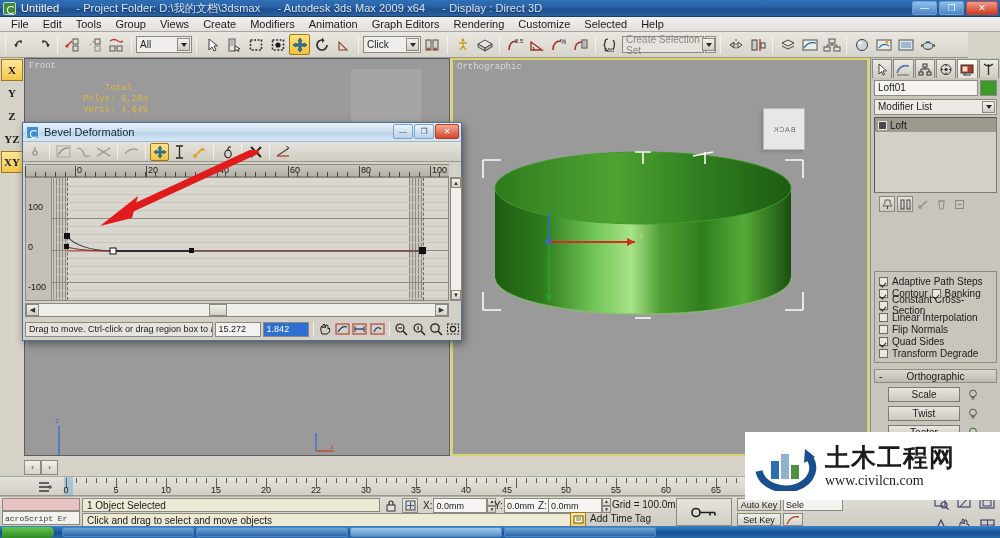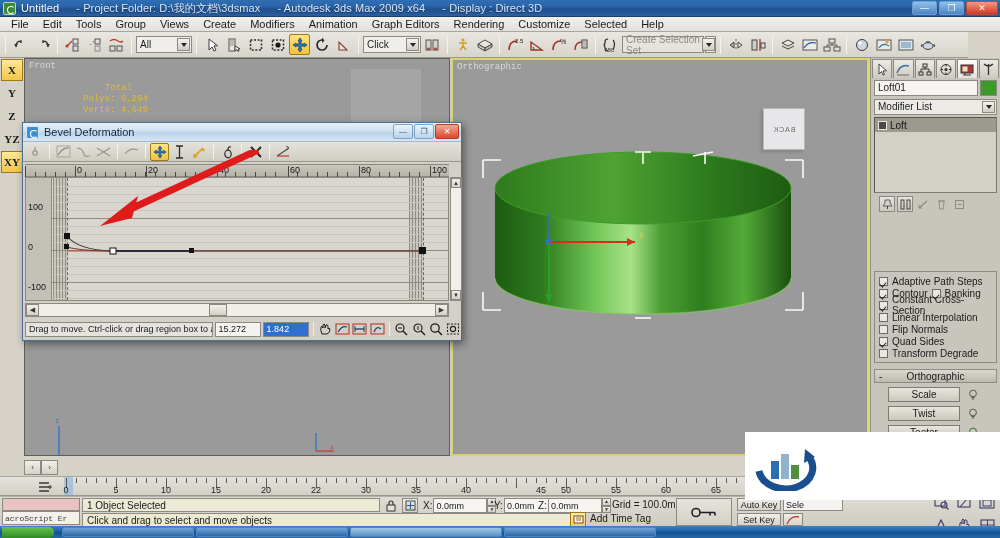--- a/index.html
+++ b/index.html
@@ -1243,21 +1243,21 @@
         <div class="tick" style="left:370px;height:5px"></div>
       <div class="tick" style="left:380px;height:5px"></div>
         <div class="tick" style="left:390px;height:5px"></div>
       <div class="tick" style="left:400px;height:10px"></div>
       <div class="ticklabel" style="left:400px">40</div>
       <div class="tick" style="left:410px;height:5px"></div>
         <div class="tick" style="left:420px;height:5px"></div>
       <div class="tick" style="left:430px;height:5px"></div>
         <div class="tick" style="left:440px;height:5px"></div>
       <div class="tick" style="left:450px;height:10px"></div>
-      <div class="ticklabel" style="left:475px">45</div>
+      <div class="ticklabel" style="left:441px">45</div>
       <div class="tick" style="left:460px;height:5px"></div>
         <div class="tick" style="left:470px;height:5px"></div>
       <div class="tick" style="left:480px;height:5px"></div>
         <div class="tick" style="left:490px;height:5px"></div>
       <div class="tick" style="left:500px;height:10px"></div>
       <div class="ticklabel" style="left:500px">50</div>
       <div class="tick" style="left:510px;height:5px"></div>
         <div class="tick" style="left:520px;height:5px"></div>
       <div class="tick" style="left:530px;height:5px"></div>
         <div class="tick" style="left:540px;height:5px"></div>
@@ -1420,20 +1420,24 @@
   </div>
 
   <div class="watermark">
     <svg class="wm-logo" viewBox="0 0 62 50">
       <path d="M4 30 A27 21 0 1 0 52 14" fill="none" stroke="#1a4f8f" stroke-width="7"></path>
       <path d="M50 8 l10 8 -11 6 z" fill="#1a4f8f"></path>
       <rect x="16" y="20" width="8" height="18" fill="#2a6fb5"></rect>
       <rect x="26" y="13" width="8" height="25" fill="#8fb3cf"></rect>
       <rect x="36" y="24" width="8" height="14" fill="#4f8f3f"></rect>
     </svg>
+    <div class="wm-text">
+      <div class="wm-cn">土木工程网</div>
+      <div class="wm-url">www.civilcn.com</div>
+    </div>
   </div>
 
   <div class="taskbar">
     <div class="start"></div>
     <div class="tb-task" style="width:132px;margin-left:6px"></div>
     <div class="tb-task" style="width:152px"></div>
     <div class="tb-task" style="width:152px;background:linear-gradient(to bottom,#9fc8e8,#5d92c6)"></div>
     <div class="tb-task" style="width:152px"></div>
   </div>
 

